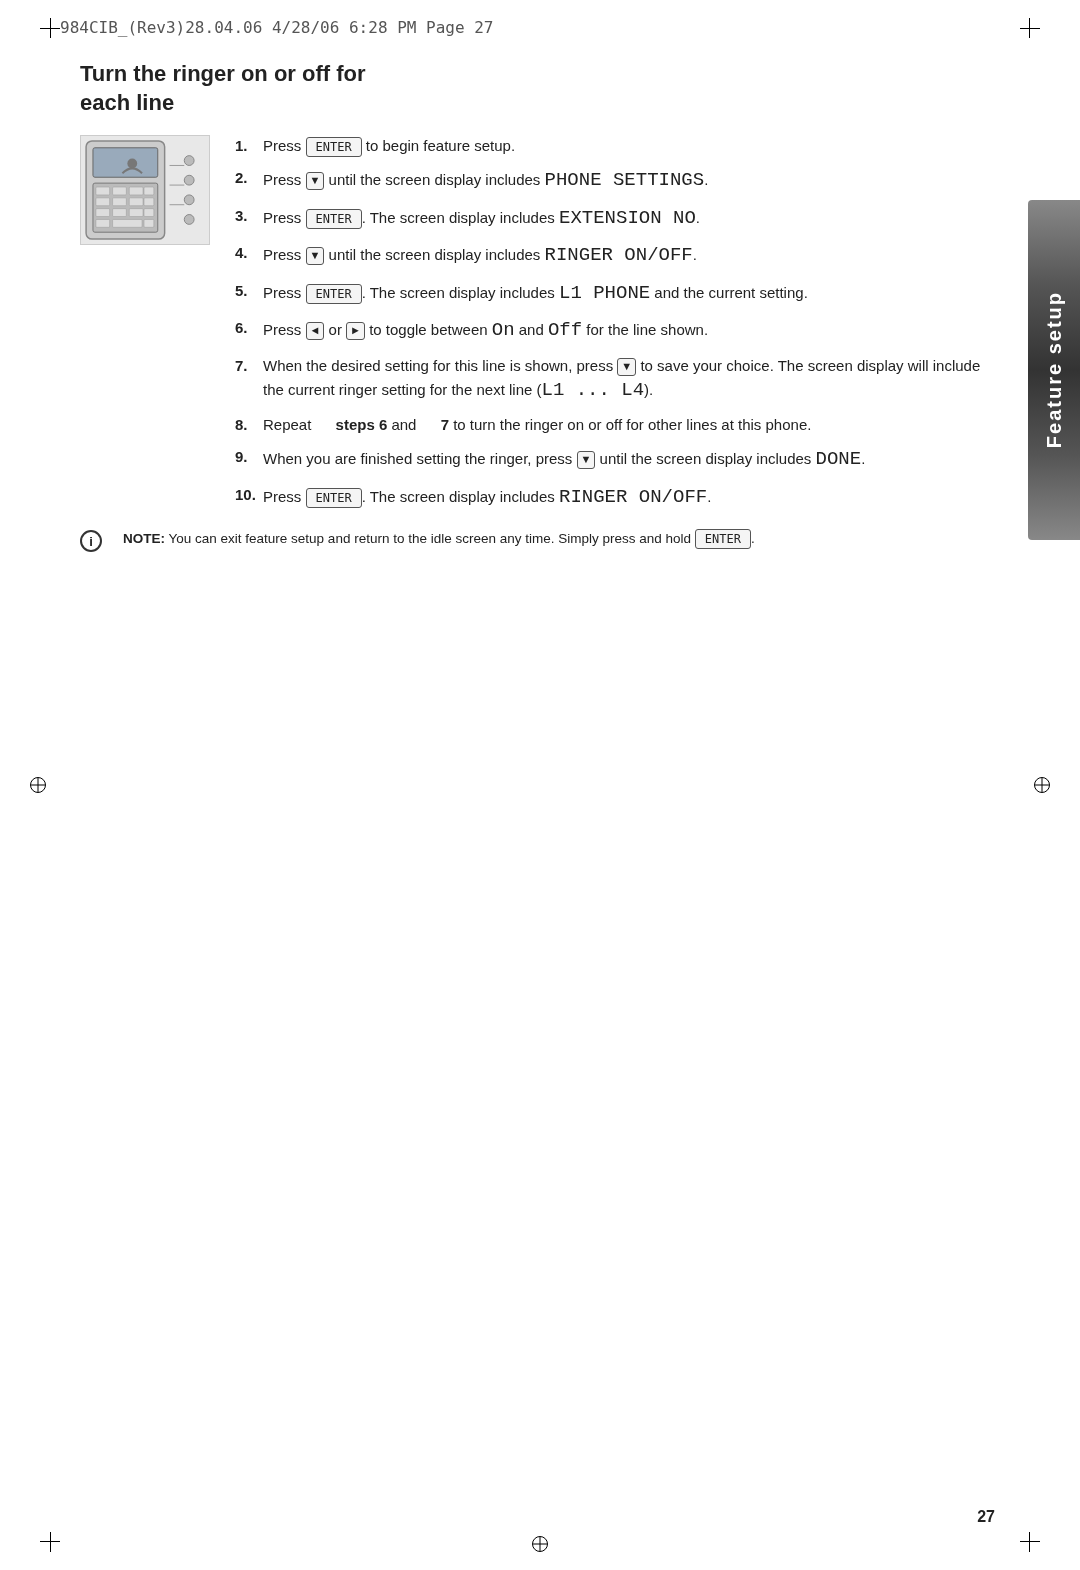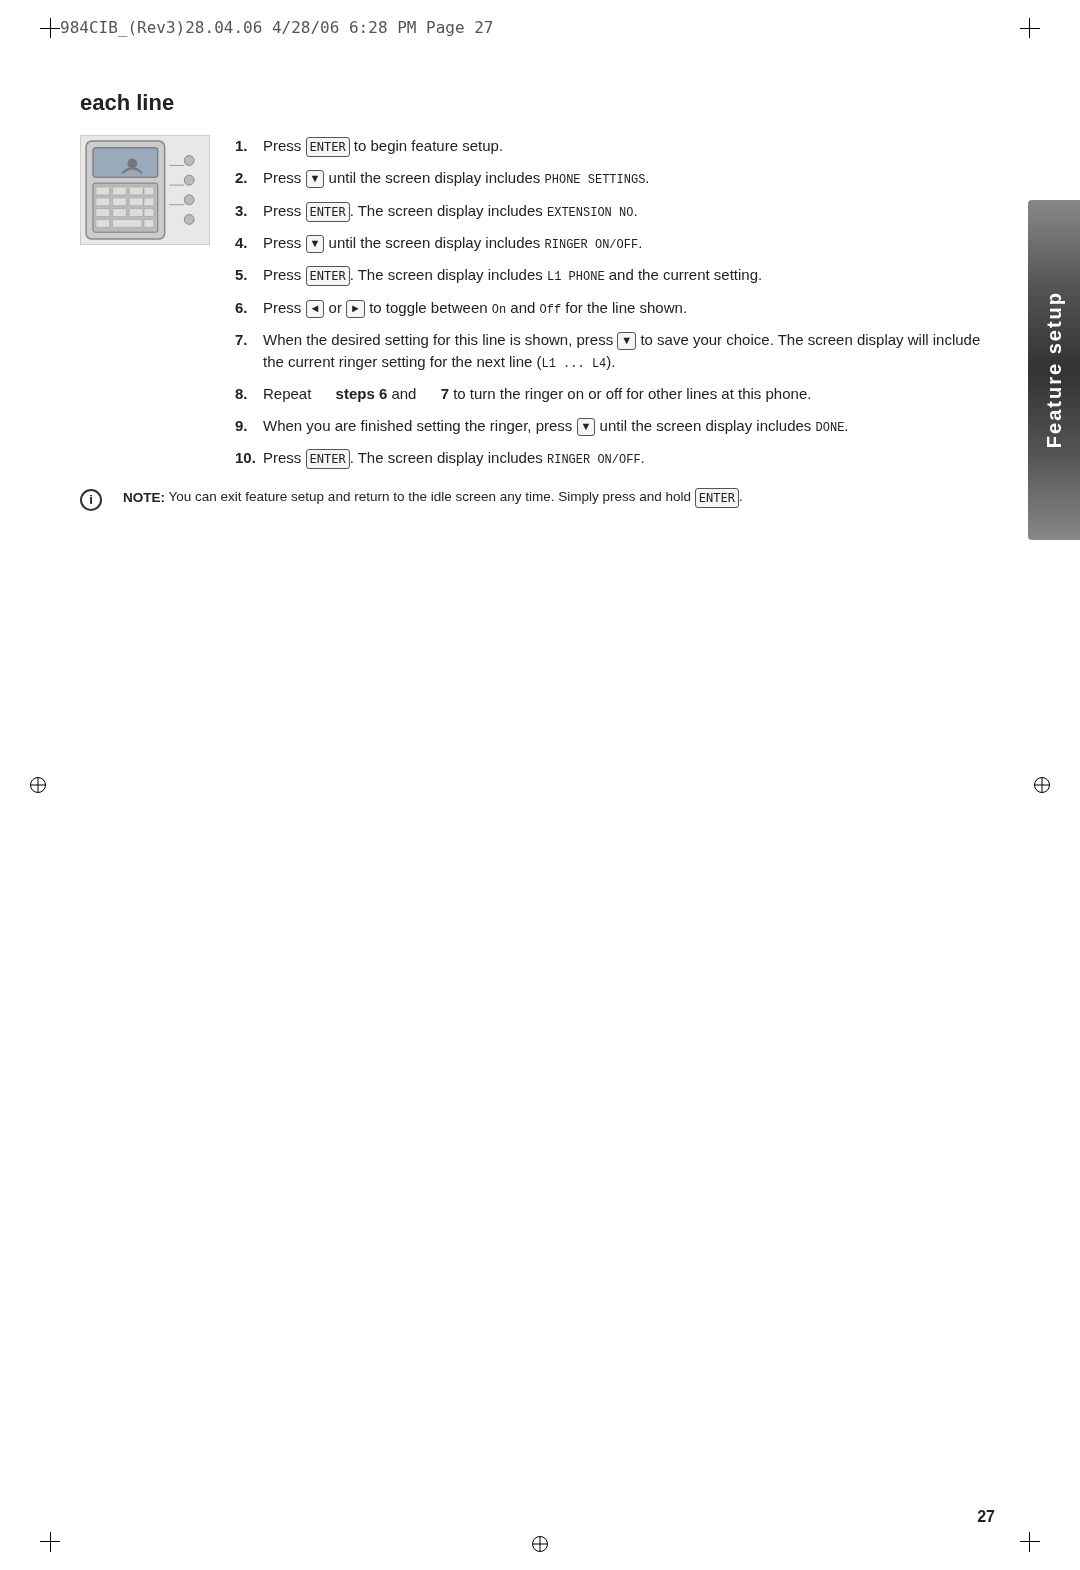--- a/index.html
+++ b/index.html
@@ -162,32 +162,32 @@
 
     .step-text {
       flex: 1;
     }
 
     
     .key-btn {
       display: inline-block;
       border: 1px solid #555;
       border-radius: 3px;
-      padding: 0 3px;
+      padding: 0 9px;
       font-size: 12px;
       font-family: monospace;
       background: #f5f5f5;
       line-height: 1.5;
       vertical-align: middle;
     }
 
     
     .mono {
       font-family: 'Courier New', Courier, monospace;
-      font-size: 12px;
+      font-size: 19px;
     }
 
     
     .nav-arrow {
       display: inline-block;
       border: 1px solid #555;
       border-radius: 3px;
       padding: 0 3px;
       font-size: 11px;
       background: #f5f5f5;
@@ -263,21 +263,21 @@
 
 <div class="page-header">984CIB_(Rev3)28.04.06  4/28/06  6:28 PM  Page 27</div>
 
 <div class="sidebar-tab">
   <span class="sidebar-tab-text">Feature setup</span>
 </div>
 
 <div class="main-content">
 
   <div class="page-title">
-    <br>
+    <span>Turn the ringer on or off for</span><br>
     <span>each line</span>
   </div>
 
   <div class="phone-image">
     <svg class="phone-svg" viewBox="0 0 130 110" xmlns="http://www.w3.org/2000/svg">
 
       <rect x="5" y="5" width="80" height="100" rx="6" ry="6" fill="#ccc" stroke="#888" stroke-width="1.5"></rect>
 
       <rect x="12" y="12" width="66" height="30" rx="2" ry="2" fill="#9ab" stroke="#666" stroke-width="1"></rect>
 

